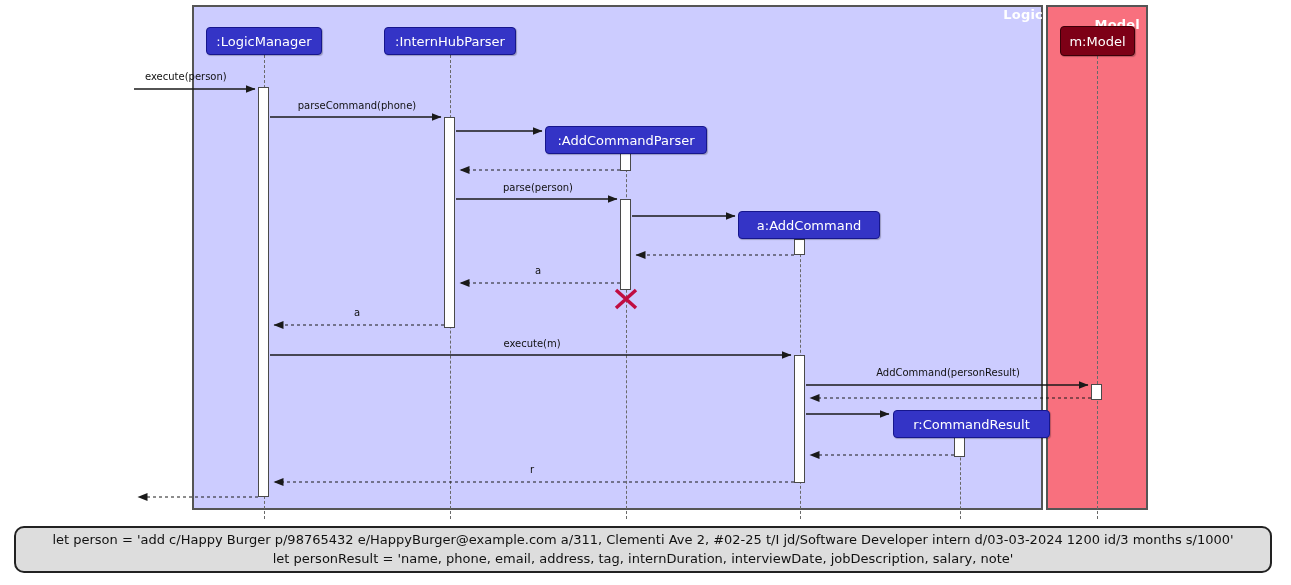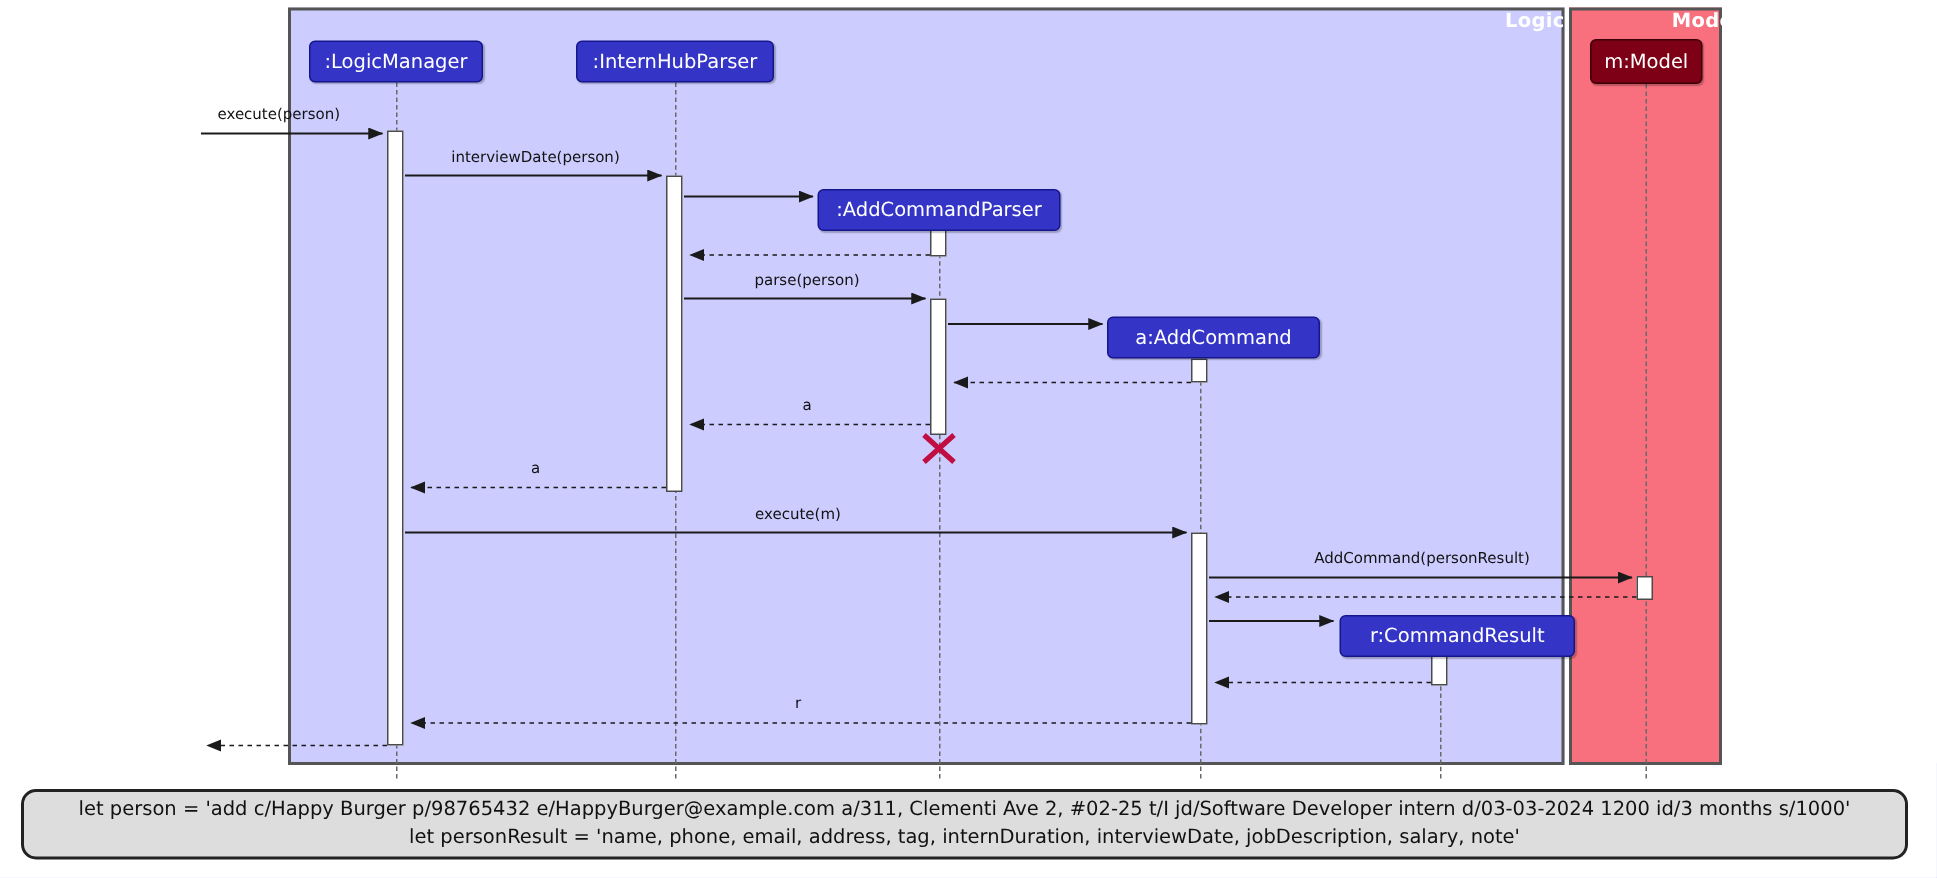--- a/index.html
+++ b/index.html
@@ -43,21 +43,21 @@
   }
 </style>
 </head>
 <body>
 
 <div class="canvas">
 
   <div class="frame logic" style="left:192px;top:5px;width:851px;height:505px;"></div>
   <div class="frame model" style="left:1046px;top:5px;width:102px;height:505px;"></div>
   <div class="frame-title" style="left:192px;top:7px;width:851px;">Logic</div>
-  <div class="frame-title" style="left:1046px;top:7px;width:94px;padding-left:20px;">Model</div>
+  <div class="frame-title" style="left:1046px;top:17px;width:94px;">Model</div>
 
   <div class="lifeline" style="left:264px;top:55px;height:464px;"></div>
   <div class="lifeline" style="left:450px;top:55px;height:464px;"></div>
   <div class="lifeline" style="left:626px;top:154px;height:365px;"></div>
   <div class="lifeline" style="left:800px;top:239px;height:280px;"></div>
   <div class="lifeline" style="left:960px;top:438px;height:81px;"></div>
   <div class="lifeline" style="left:1097px;top:56px;height:463px;"></div>
 
   <div class="activation" style="left:258px;top:87px;height:410px;"></div>
   <div class="activation" style="left:444px;top:117px;height:211px;"></div>
@@ -97,21 +97,21 @@
   </svg>
 
   <div class="participant" style="left:206px;top:27px;width:116px;height:28px;">:LogicManager</div>
   <div class="participant" style="left:384px;top:27px;width:132px;height:28px;">:InternHubParser</div>
   <div class="participant" style="left:545px;top:126px;width:162px;height:28px;">:AddCommandParser</div>
   <div class="participant" style="left:738px;top:211px;width:142px;height:28px;">a:AddCommand</div>
   <div class="participant model-obj" style="left:1060px;top:26px;width:75px;height:30px;">m:Model</div>
   <div class="participant" style="left:893px;top:410px;width:157px;height:28px;">r:CommandResult</div>
 
   <div class="msg-label left-anchored" style="left:145px;top:71px;">execute(person)</div>
-  <div class="msg-label" style="left:357px;top:100px;">interviewDate(person)</div>
+  <div class="msg-label" style="left:357px;top:100px;">parseCommand(phone)</div>
   <div class="msg-label" style="left:538px;top:182px;">parse(person)</div>
   <div class="msg-label" style="left:538px;top:265px;">a</div>
   <div class="msg-label" style="left:357px;top:307px;">a</div>
   <div class="msg-label" style="left:532px;top:338px;">execute(m)</div>
   <div class="msg-label" style="left:948px;top:367px;">AddCommand(personResult)</div>
   <div class="msg-label" style="left:532px;top:464px;">r</div>
 
   <div class="note" style="left:14px;top:526px;width:1258px;height:47px;">
     <div>let person = 'add c/Happy Burger p/98765432 e/HappyBurger@example.com a/311, Clementi Ave 2, #02-25 t/I jd/Software Developer intern d/03-03-2024 1200 id/3 months s/1000'</div>
     <div>let personResult = 'name, phone, email, address, tag, internDuration, interviewDate, jobDescription, salary, note'</div>

